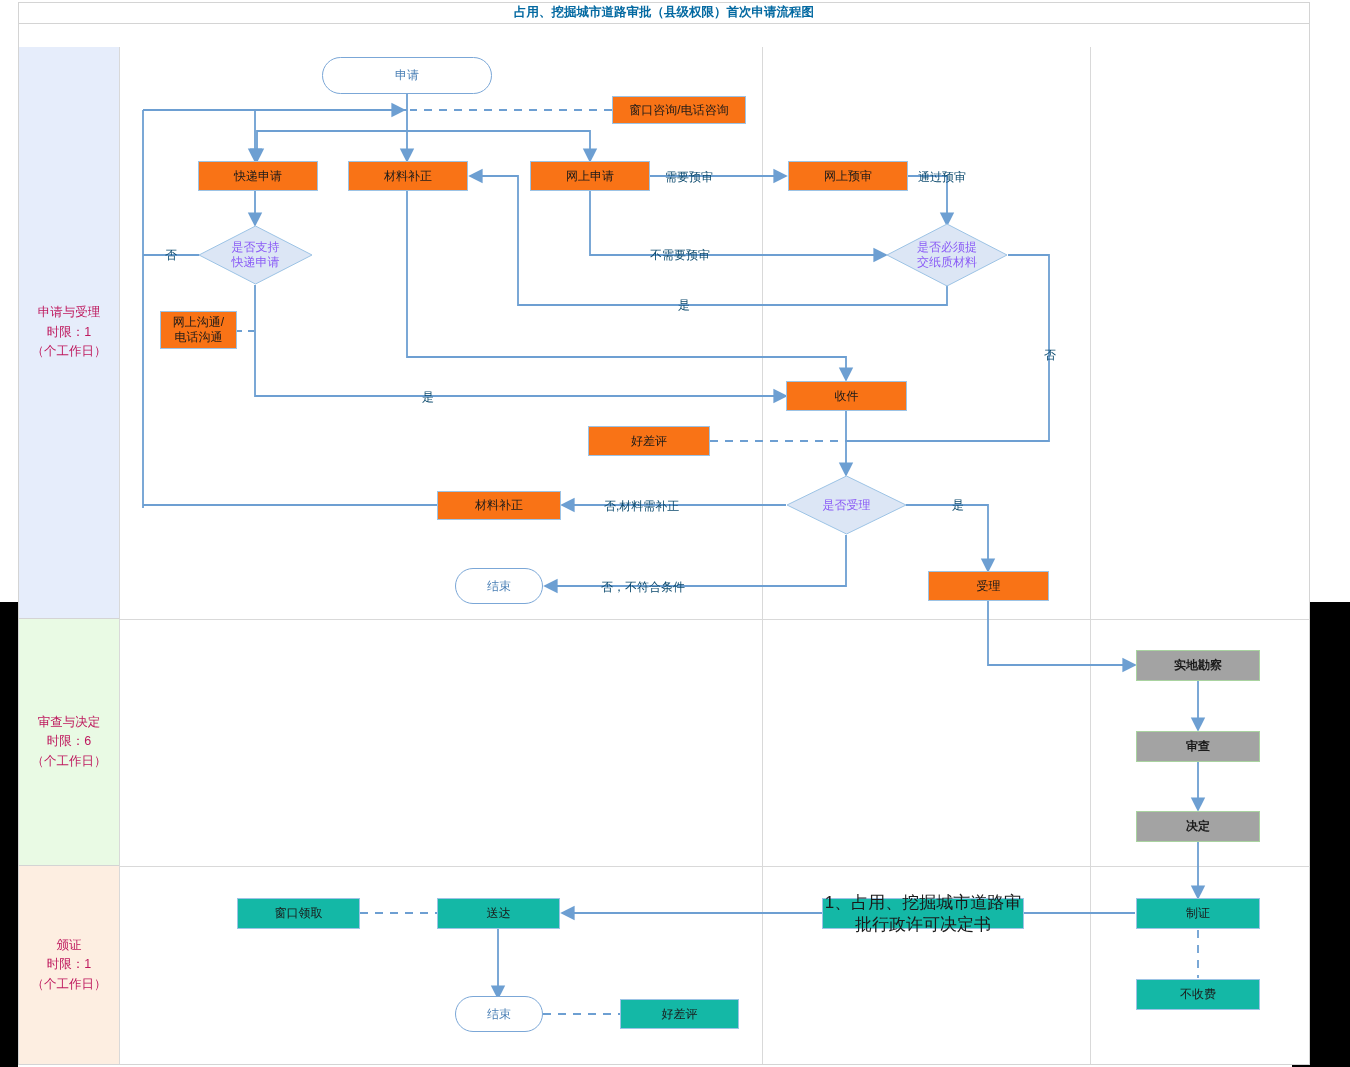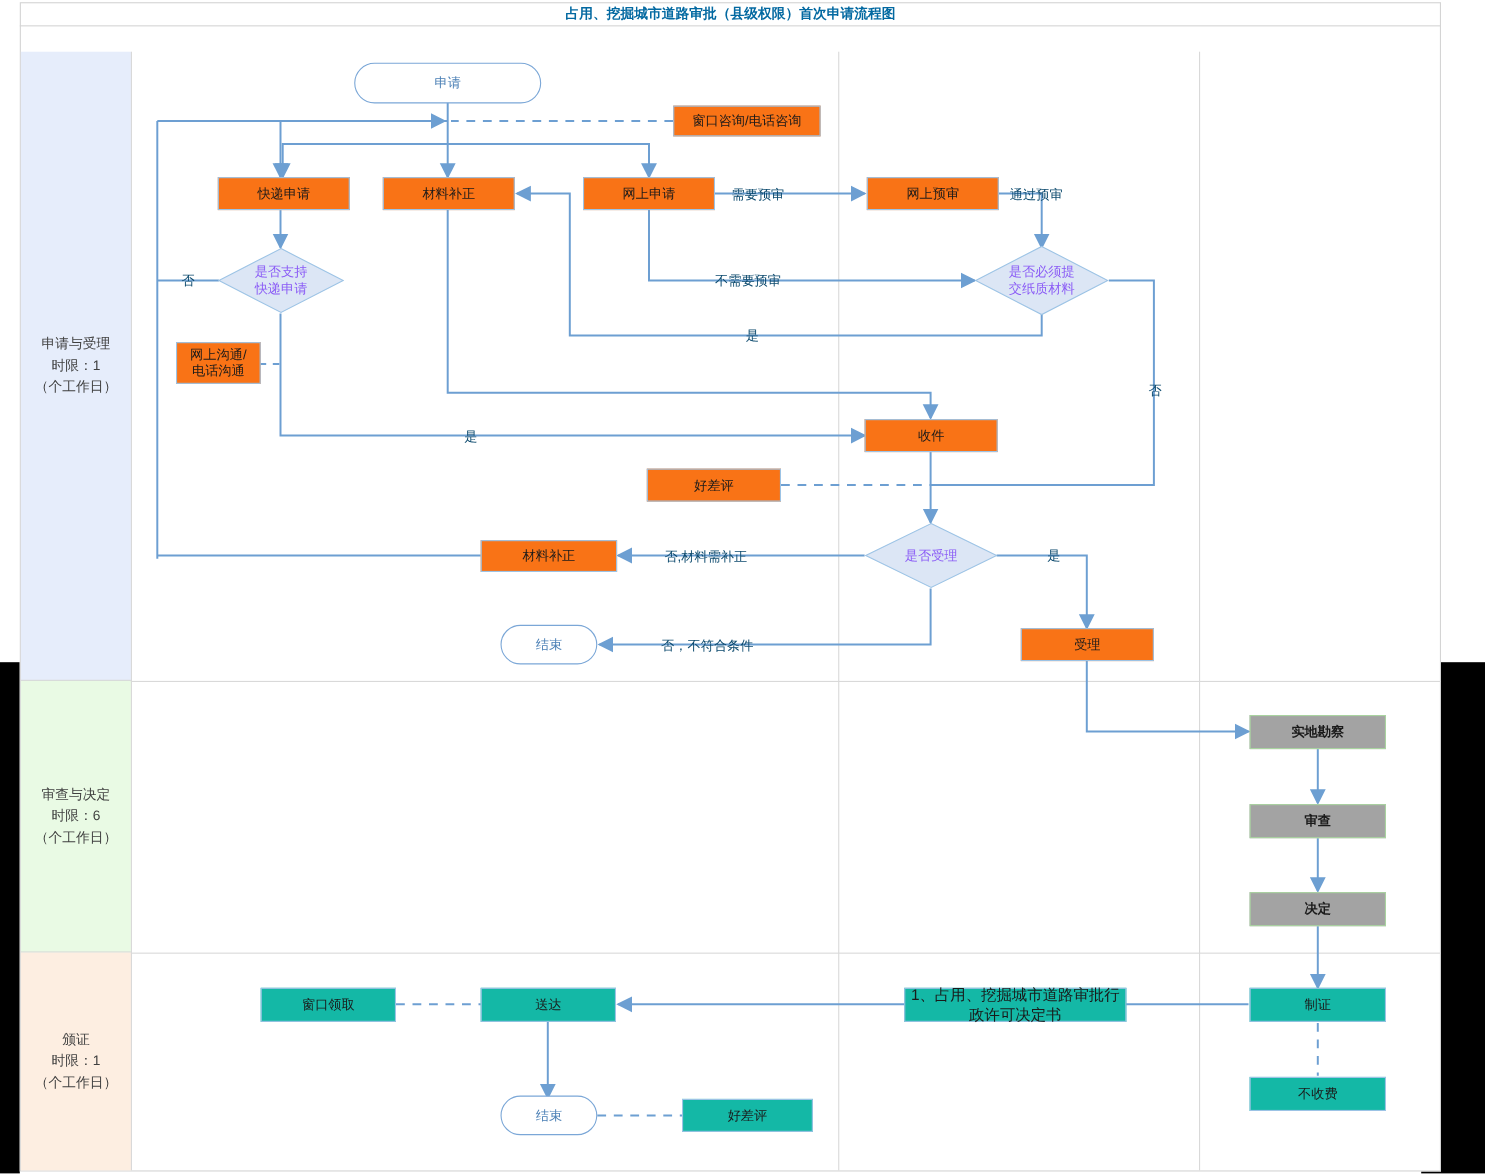--- a/index.html
+++ b/index.html
@@ -25,21 +25,21 @@
          justify-content:center;font-size:12.5px;font-weight:bold;color:#000;
          box-sizing:border-box;}
   .hcell.sep{border-left:1px solid #d4d4d4;}
   #hc0{left:0;width:101px;}
   #hc1{left:101px;width:643px;}
   #hc2{left:744px;width:328px;}
   #hc3{left:1072px;width:220px;}
 
   
   .stage{position:absolute;left:19px;width:100px;display:flex;align-items:center;
-         justify-content:center;text-align:center;font-size:12.5px;color:#404040;
+         justify-content:center;text-align:center;font-size:12.5px;color:#be185d;
          line-height:1.55;box-sizing:border-box;border-bottom:1px solid #d4d4d4;}
   #stage-0{top:47px;height:572px;background:#e6edfb;}
   #stage-1{top:619px;height:247px;background:#e9fae4;}
   #stage-2{top:866px;height:198px;background:#fdeee1;border-bottom:none;}
 
   
   .vline{position:absolute;width:1px;background:#d9d9d9;}
   .hline{position:absolute;height:1px;background:#d9d9d9;}
 
   
@@ -200,21 +200,21 @@
   <div class="node box green" style="left:1136px;top:731px;width:124px;height:31px;">审查</div>
   <div class="node box green" style="left:1136px;top:811px;width:124px;height:31px;">决定</div>
 
   <div class="node box peach" style="left:1136px;top:898px;width:124px;height:31px;">制证</div>
   <div class="node box peach" style="left:1136px;top:979px;width:124px;height:31px;">不收费</div>
 
   <div class="node box peach" style="left:237px;top:898px;width:123px;height:31px;">窗口领取</div>
   <div class="node box peach" style="left:437px;top:898px;width:123px;height:31px;">送达</div>
   <div class="node term" style="left:455px;top:996px;width:88px;height:36px;">结束</div>
   <div class="node box peach" style="left:620px;top:999px;width:119px;height:30px;">好差评</div>
-  <div class="node box peach" style="left:822px;top:898px;width:202px;height:31px;font-size:14px;">1、占用、挖掘城市道路审批行政许可决定书</div>
+  <div class="node box peach" style="left:822px;top:898px;width:202px;height:31px;font-size:17px;">1、占用、挖掘城市道路审批行政许可决定书</div>
 
   <div class="elabel" style="left:665px;top:169px;">需要预审</div>
   <div class="elabel" style="left:918px;top:169px;">通过预审</div>
   <div class="elabel" style="left:602px;top:247px;margin-left:48px;">不需要预审</div>
   <div class="elabel" style="left:165px;top:247px;">否</div>
   <div class="elabel" style="left:678px;top:297px;">是</div>
   <div class="elabel vert" style="left:1041px;top:340px;">否</div>
   <div class="elabel" style="left:422px;top:389px;">是</div>
   <div class="elabel" style="left:952px;top:497px;">是</div>
   <div class="elabel" style="left:604px;top:498px;">否,材料需补正</div>

